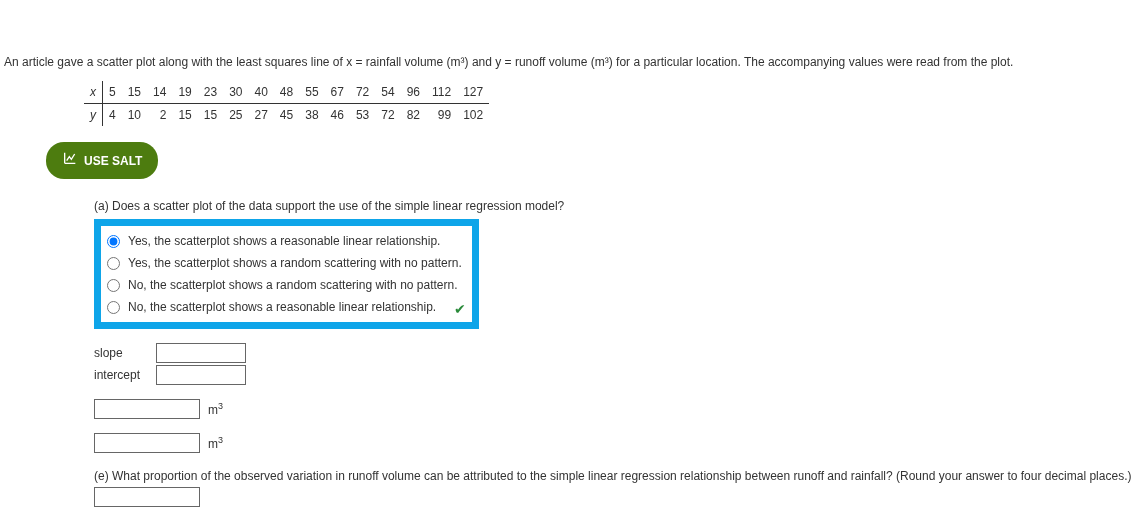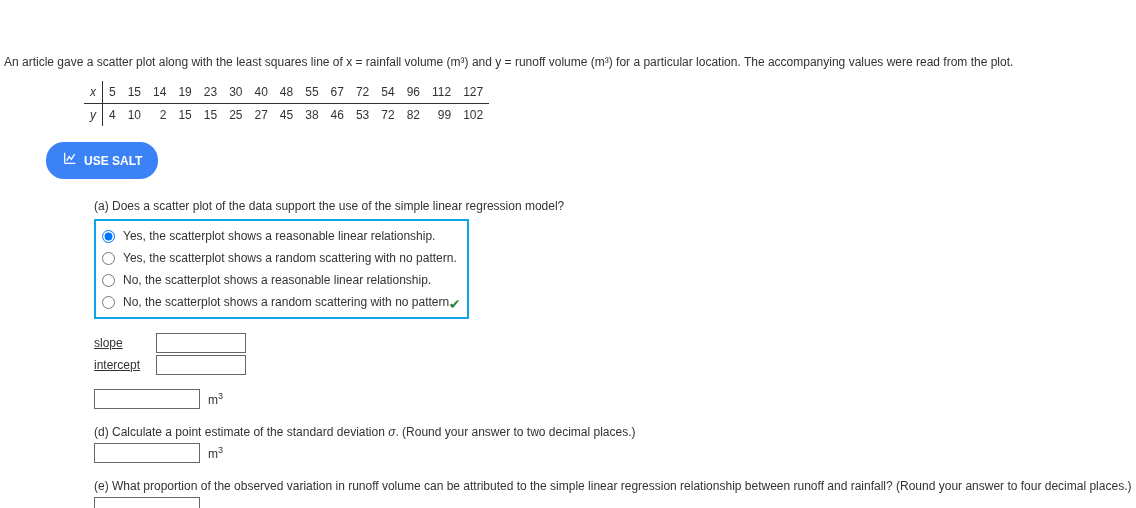--- a/index.html
+++ b/index.html
@@ -30,21 +30,21 @@
       border-right: 1px solid #333;
       padding-right: 6px;
       text-align: center;
     }
     .data-table tr:first-child td {
       border-bottom: 1px solid #333;
     }
     .use-salt {
       display: inline-flex;
       align-items: center;
-      background: #3b82f6;
+      background: #4d7c0f;
       color: #fff;
       font-weight: bold;
       font-size: 12px;
       padding: 8px 16px;
       border-radius: 18px;
       margin-left: 42px;
       margin-bottom: 18px;
       cursor: pointer;
       gap: 6px;
     }
@@ -53,21 +53,21 @@
       height: 16px;
       stroke: #fff;
       stroke-width: 2;
       fill: none;
     }
     .section {
       margin: 0 0 14px 42px;
       padding-left: 48px;
     }
     .options-box {
-      border: 2px solid #0ea5e9;
+      border: 7px solid #0ea5e9;
       display: inline-block;
       padding: 4px 10px 4px 4px;
       margin-top: 4px;
       position: relative;
     }
     .option-row {
       display: flex;
       align-items: center;
       padding: 2px 0;
       gap: 4px;
@@ -83,21 +83,20 @@
       font-size: 14px;
     }
     .input-row {
       display: flex;
       align-items: center;
       gap: 8px;
       margin: 2px 0;
     }
     .input-label {
       width: 54px;
-      text-decoration: underline;
     }
     .text-input, .short-input {
       border: 1px solid #666;
       height: 16px;
       background: #fff;
     }
     .text-input {
       width: 84px;
     }
     .short-input {
@@ -174,24 +173,24 @@
   <div>(a) Does a scatter plot of the data support the use of the simple linear regression model?</div>
   <div class="options-box" id="options-box">
     <label class="option-row">
         <input type="radio" name="part-a" checked="" style="">
         <span>Yes, the scatterplot shows a reasonable linear relationship.</span>
       </label><label class="option-row">
         <input type="radio" name="part-a" style="">
         <span>Yes, the scatterplot shows a random scattering with no pattern.</span>
       </label><label class="option-row">
         <input type="radio" name="part-a" style="">
-        <span>No, the scatterplot shows a reasonable linear relationship.</span>
+        <span>No, the scatterplot shows a random scattering with no pattern.</span>
       </label><label class="option-row">
         <input type="radio" name="part-a" style="">
-        <span>No, the scatterplot shows a random scattering with no pattern.</span>
+        <span>No, the scatterplot shows a reasonable linear relationship.</span>
       </label><span class="check">✔</span>
   </div>
 </div>
 
 <div class="section">
   <div class="input-row">
     <span class="input-label">slope</span>
     <input type="text" class="text-input" style="">
   </div>
   <div class="input-row">
@@ -201,23 +200,20 @@
 </div>
 
 <div class="section">
   <div class="input-row">
     <input type="text" class="short-input" style="">
     <span class="unit"><span>m</span><sup>3</sup></span>
   </div>
 </div>
 
 <div class="section">
-  <div>
-    <span>(d) Calculate a point estimate of the standard deviation </span><span class="sigma">σ</span><span>. (Round your answer to two decimal places.)</span>
-  </div>
   <div class="input-row">
     <input type="text" class="short-input" style="">
     <span class="unit"><span>m</span><sup>3</sup></span>
   </div>
 </div>
 
 <div class="section">
   <div>(e) What proportion of the observed variation in runoff volume can be attributed to the simple linear regression relationship between runoff and rainfall? (Round your answer to four decimal places.)</div>
   <div class="input-row">
     <input type="text" class="short-input" style="">

